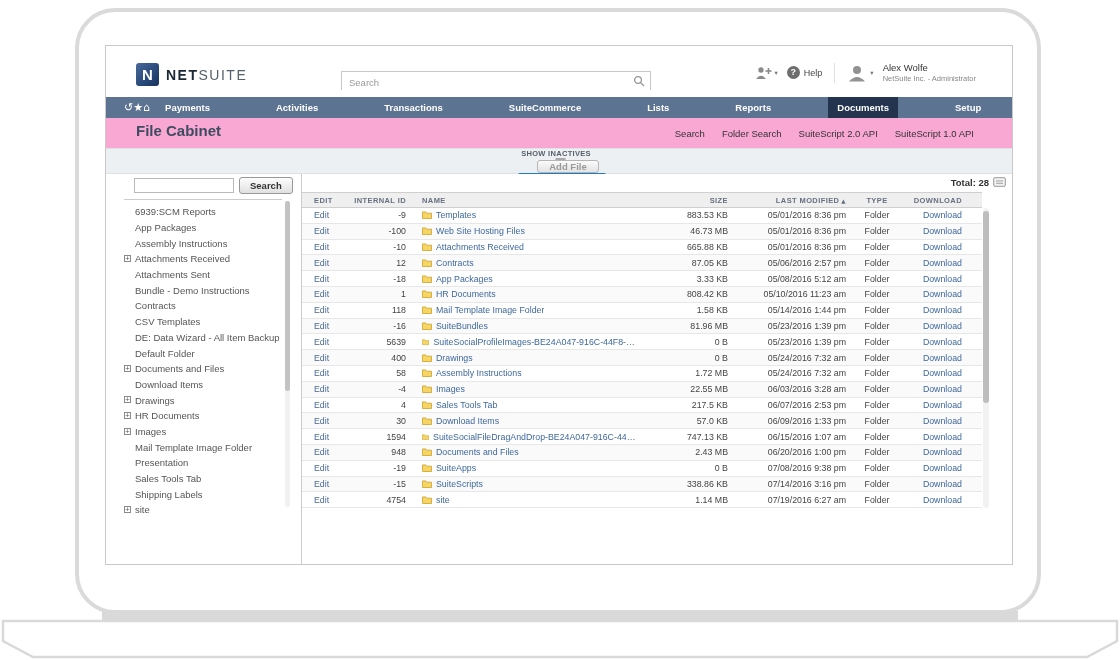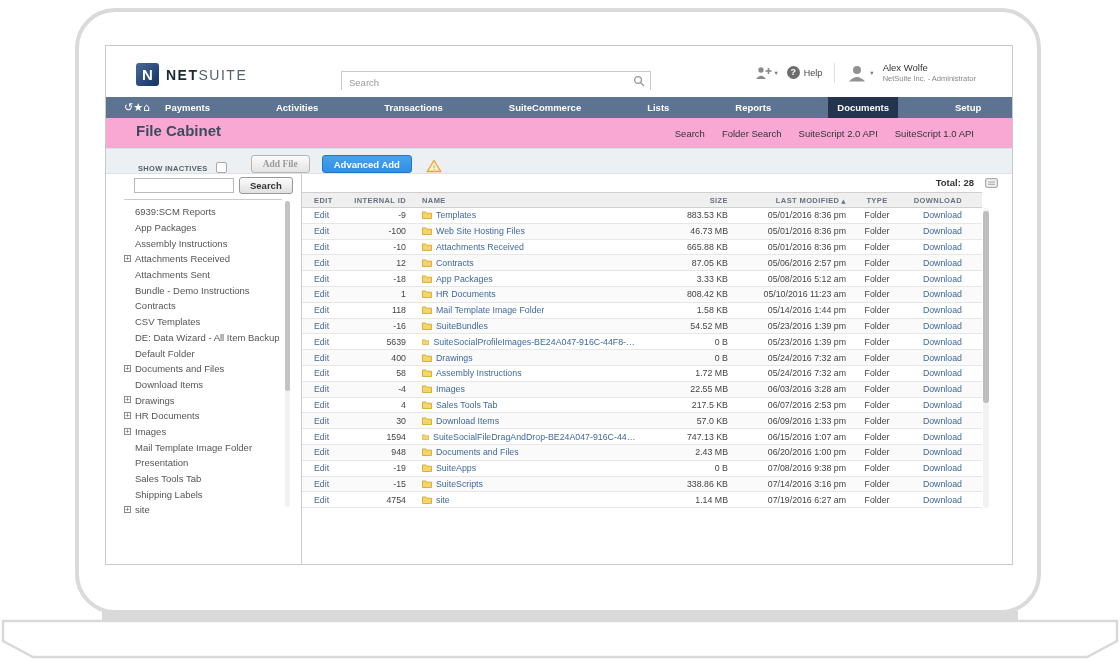--- a/index.html
+++ b/index.html
@@ -52,26 +52,26 @@
 
   
   .page-row { position:absolute; left:0; top:72px; width:100%; height:30px; background:#f9a8d4; }
   .page-title { position:absolute; left:30px; top:4px; font-size:15px; font-weight:bold; color:#3d4c5f; }
   .quick-links { position:absolute; right:38px; top:10px; display:flex; gap:17px; }
   .quick-links a { font-size:9.5px; color:#333; text-decoration:none; }
 
   
   .toolbar { position:absolute; left:0; top:102px; width:100%; height:26px; background:#edf0f2;
              border-top:1px solid #dfe2e5; border-bottom:1px solid #dfe2e5;
-             display:flex; align-items:flex-end; padding:0 38px 0 32px; }
+             display:flex; align-items:center; padding:0 38px 0 32px;flex-direction:column; }
   .inactives-label { font-size:7.5px; font-weight:bold; color:#55606b; letter-spacing:0.3px; }
   .checkbox { width:11px; height:11px; background:#fff; border:1px solid #a9a9a9; border-radius:2px; margin-left:8px; }
   .btn { height:18px; padding:0 11px; font-size:9.5px; font-weight:bold; border-radius:3px;
          font-family:inherit; cursor:pointer; white-space:nowrap; }
-  .btn-gray { background:linear-gradient(#fbfbfb,#e3e3e3); border:1px solid #b5b5b5; color:#9a9a9a; margin-left:24px;font-family:Liberation Serif, serif; }
+  .btn-gray { background:linear-gradient(#fbfbfb,#e3e3e3); border:1px solid #b5b5b5; color:#9a9a9a; margin-left:24px; }
   .btn-blue { background:linear-gradient(#47a2ee,#2f8fe4); border:1px solid #2277c6; color:#fff; }
   .adv-add { margin-left:12px; }
   .warn { margin-left:14px; display:flex; align-items:center; }
   .toolbar-right { margin-left:auto; display:flex; gap:7px; }
 
   
   .content { position:absolute; left:0; top:128px; width:100%; height:392px; background:#fff; }
 
   
   .sb-search { position:absolute; left:28px; top:3px; display:flex; align-items:center; gap:5px; }
@@ -81,22 +81,22 @@
   .folder-list { position:absolute; left:18px; top:25px; width:158px; border-top:1px solid #ccc; padding-top:4px; }
   .folder-item { position:relative; height:15.7px; padding-left:11px; display:flex; align-items:center; cursor:pointer; }
   .plusbox { position:absolute; left:0; top:4px; width:7px; height:7px; border:1px solid #8a8a8a; background:#fff;
              font-size:7.5px; line-height:5.5px; text-align:center; color:#555; }
   .flabel { font-size:9.5px; color:#555; white-space:nowrap; overflow:hidden; }
   .sb-scroll { position:absolute; left:179px; top:27px; width:5px; height:306px; background:#f1f1f1; border-radius:3px; }
   .sb-thumb { position:absolute; left:0; top:0; width:5px; height:190px; background:#c3c3c3; border-radius:3px; }
 
   
   .panel { position:absolute; left:195px; top:0; width:713px; height:392px; border-left:1px solid #ccc; }
-  .total-row { position:absolute; left:8px; top:3px; width:688px; display:flex; justify-content:flex-end;
-               align-items:center; gap:11px; font-size:9.5px; font-weight:bold; color:#333; }
+  .total-row { position:absolute; left:16px; top:3px; width:688px; display:flex; justify-content:flex-end;
+               align-items:flex-start; gap:4px; font-size:9.5px; font-weight:bold; color:#333; }
   .grid { position:absolute; left:0; top:18px; width:680px; }
   .thead { display:flex; height:16px; align-items:center; background:#efefef;
            border-top:1px solid #cfcfcf; border-bottom:1px solid #cfcfcf;
            font-size:7.5px; font-weight:bold; color:#667080; letter-spacing:0.4px; }
   .tr { display:flex; height:15.8px; align-items:center; border-bottom:1px solid #e7e7e7; font-size:8.8px; color:#444; }
   .tr:nth-child(even) { background:#fafafa; }
   .c-edit { width:46px; padding-left:12px; }
   .c-id   { width:58px; text-align:right; }
   .c-name { flex:1; padding-left:16px; display:flex; align-items:center; gap:4px; overflow:hidden; white-space:nowrap; }
   .thead .c-name { display:block; }
@@ -452,21 +452,21 @@
 
               <div class="tr">
                 <div class="c-edit"><a class="edit-lnk" href="#">Edit</a></div>
                 <div class="c-id">-16</div>
                 <div class="c-name">
                   <svg width="10" height="8" viewBox="0 0 10 8">
                     <path d="M0.5,7.5 V0.9 h3.2 l1,1.3 h4.8 v5.3 z" fill="#f7d565" stroke="#c9a227" stroke-width="0.8"></path>
                   </svg>
                   <a class="lnk" href="#">SuiteBundles</a>
                 </div>
-                <div class="c-size">54.52 MB</div>
+                <div class="c-size">81.96 MB</div>
                 <div class="c-date">05/23/2016 1:39 pm</div>
                 <div class="c-type">Folder</div>
                 <div class="c-dl"><a class="lnk" href="#">Download</a></div>
               </div>
 
               <div class="tr">
                 <div class="c-edit"><a class="edit-lnk" href="#">Edit</a></div>
                 <div class="c-id">5639</div>
                 <div class="c-name">
                   <svg width="10" height="8" viewBox="0 0 10 8">

